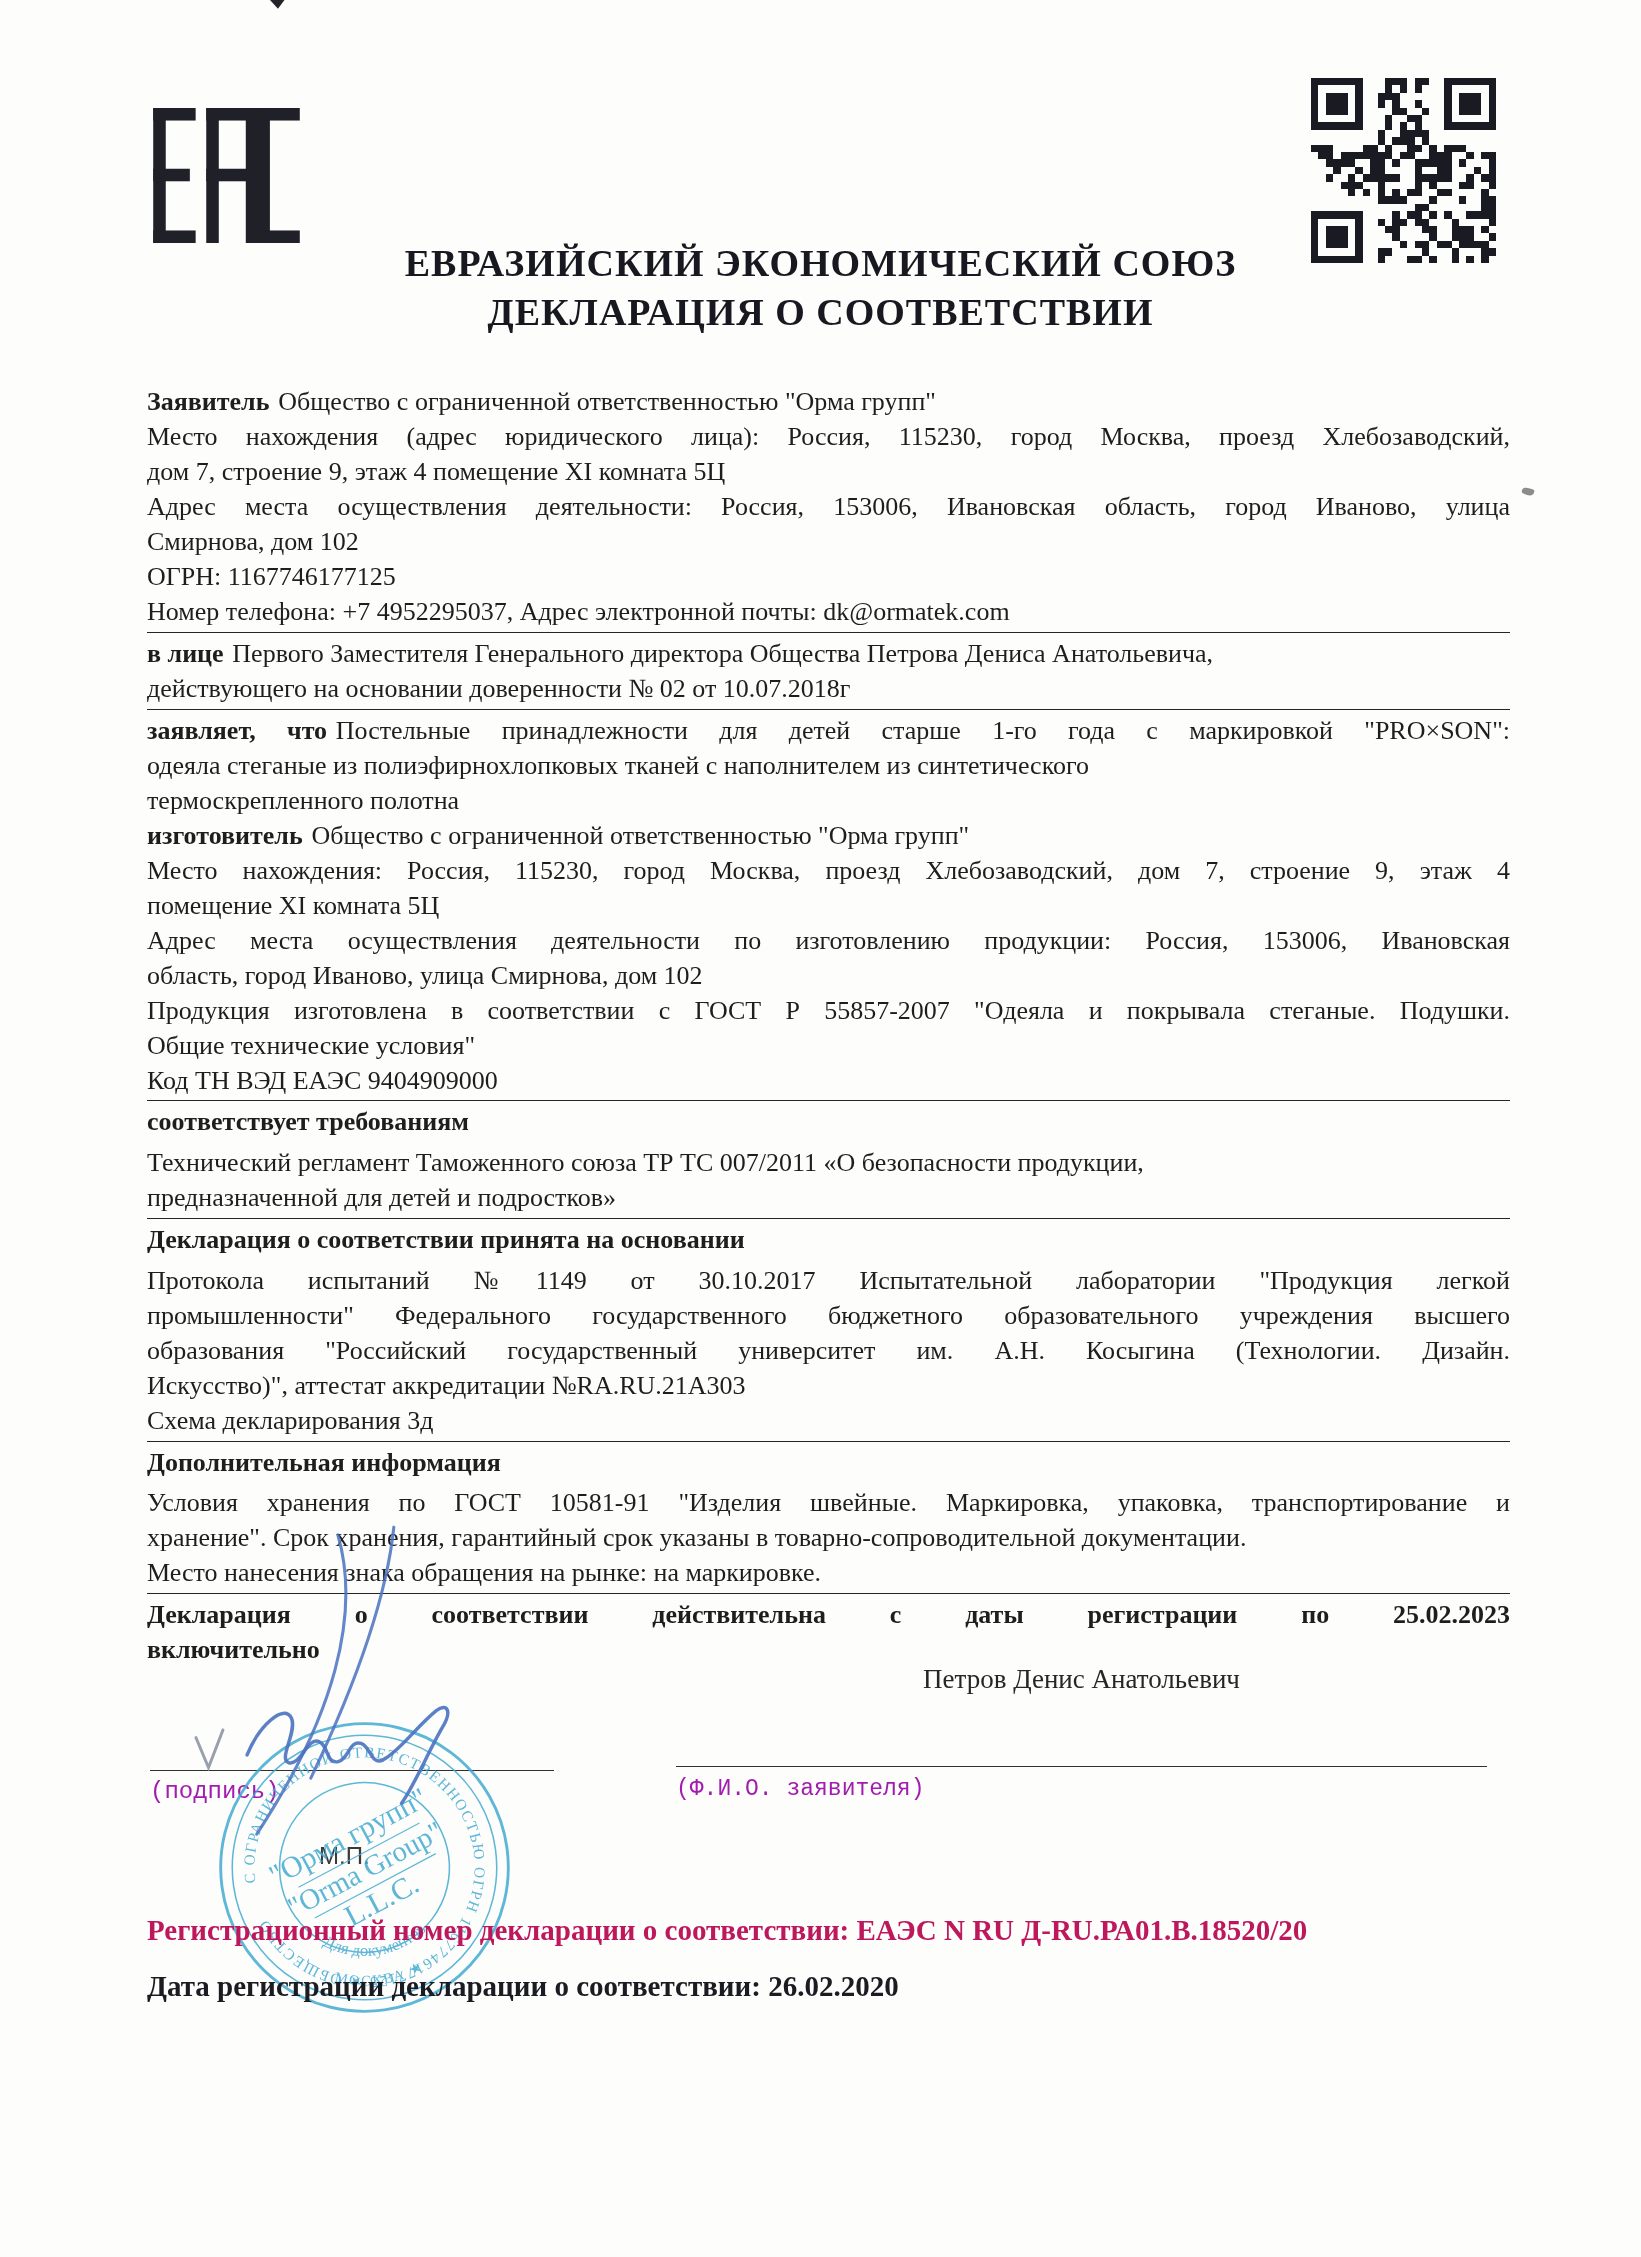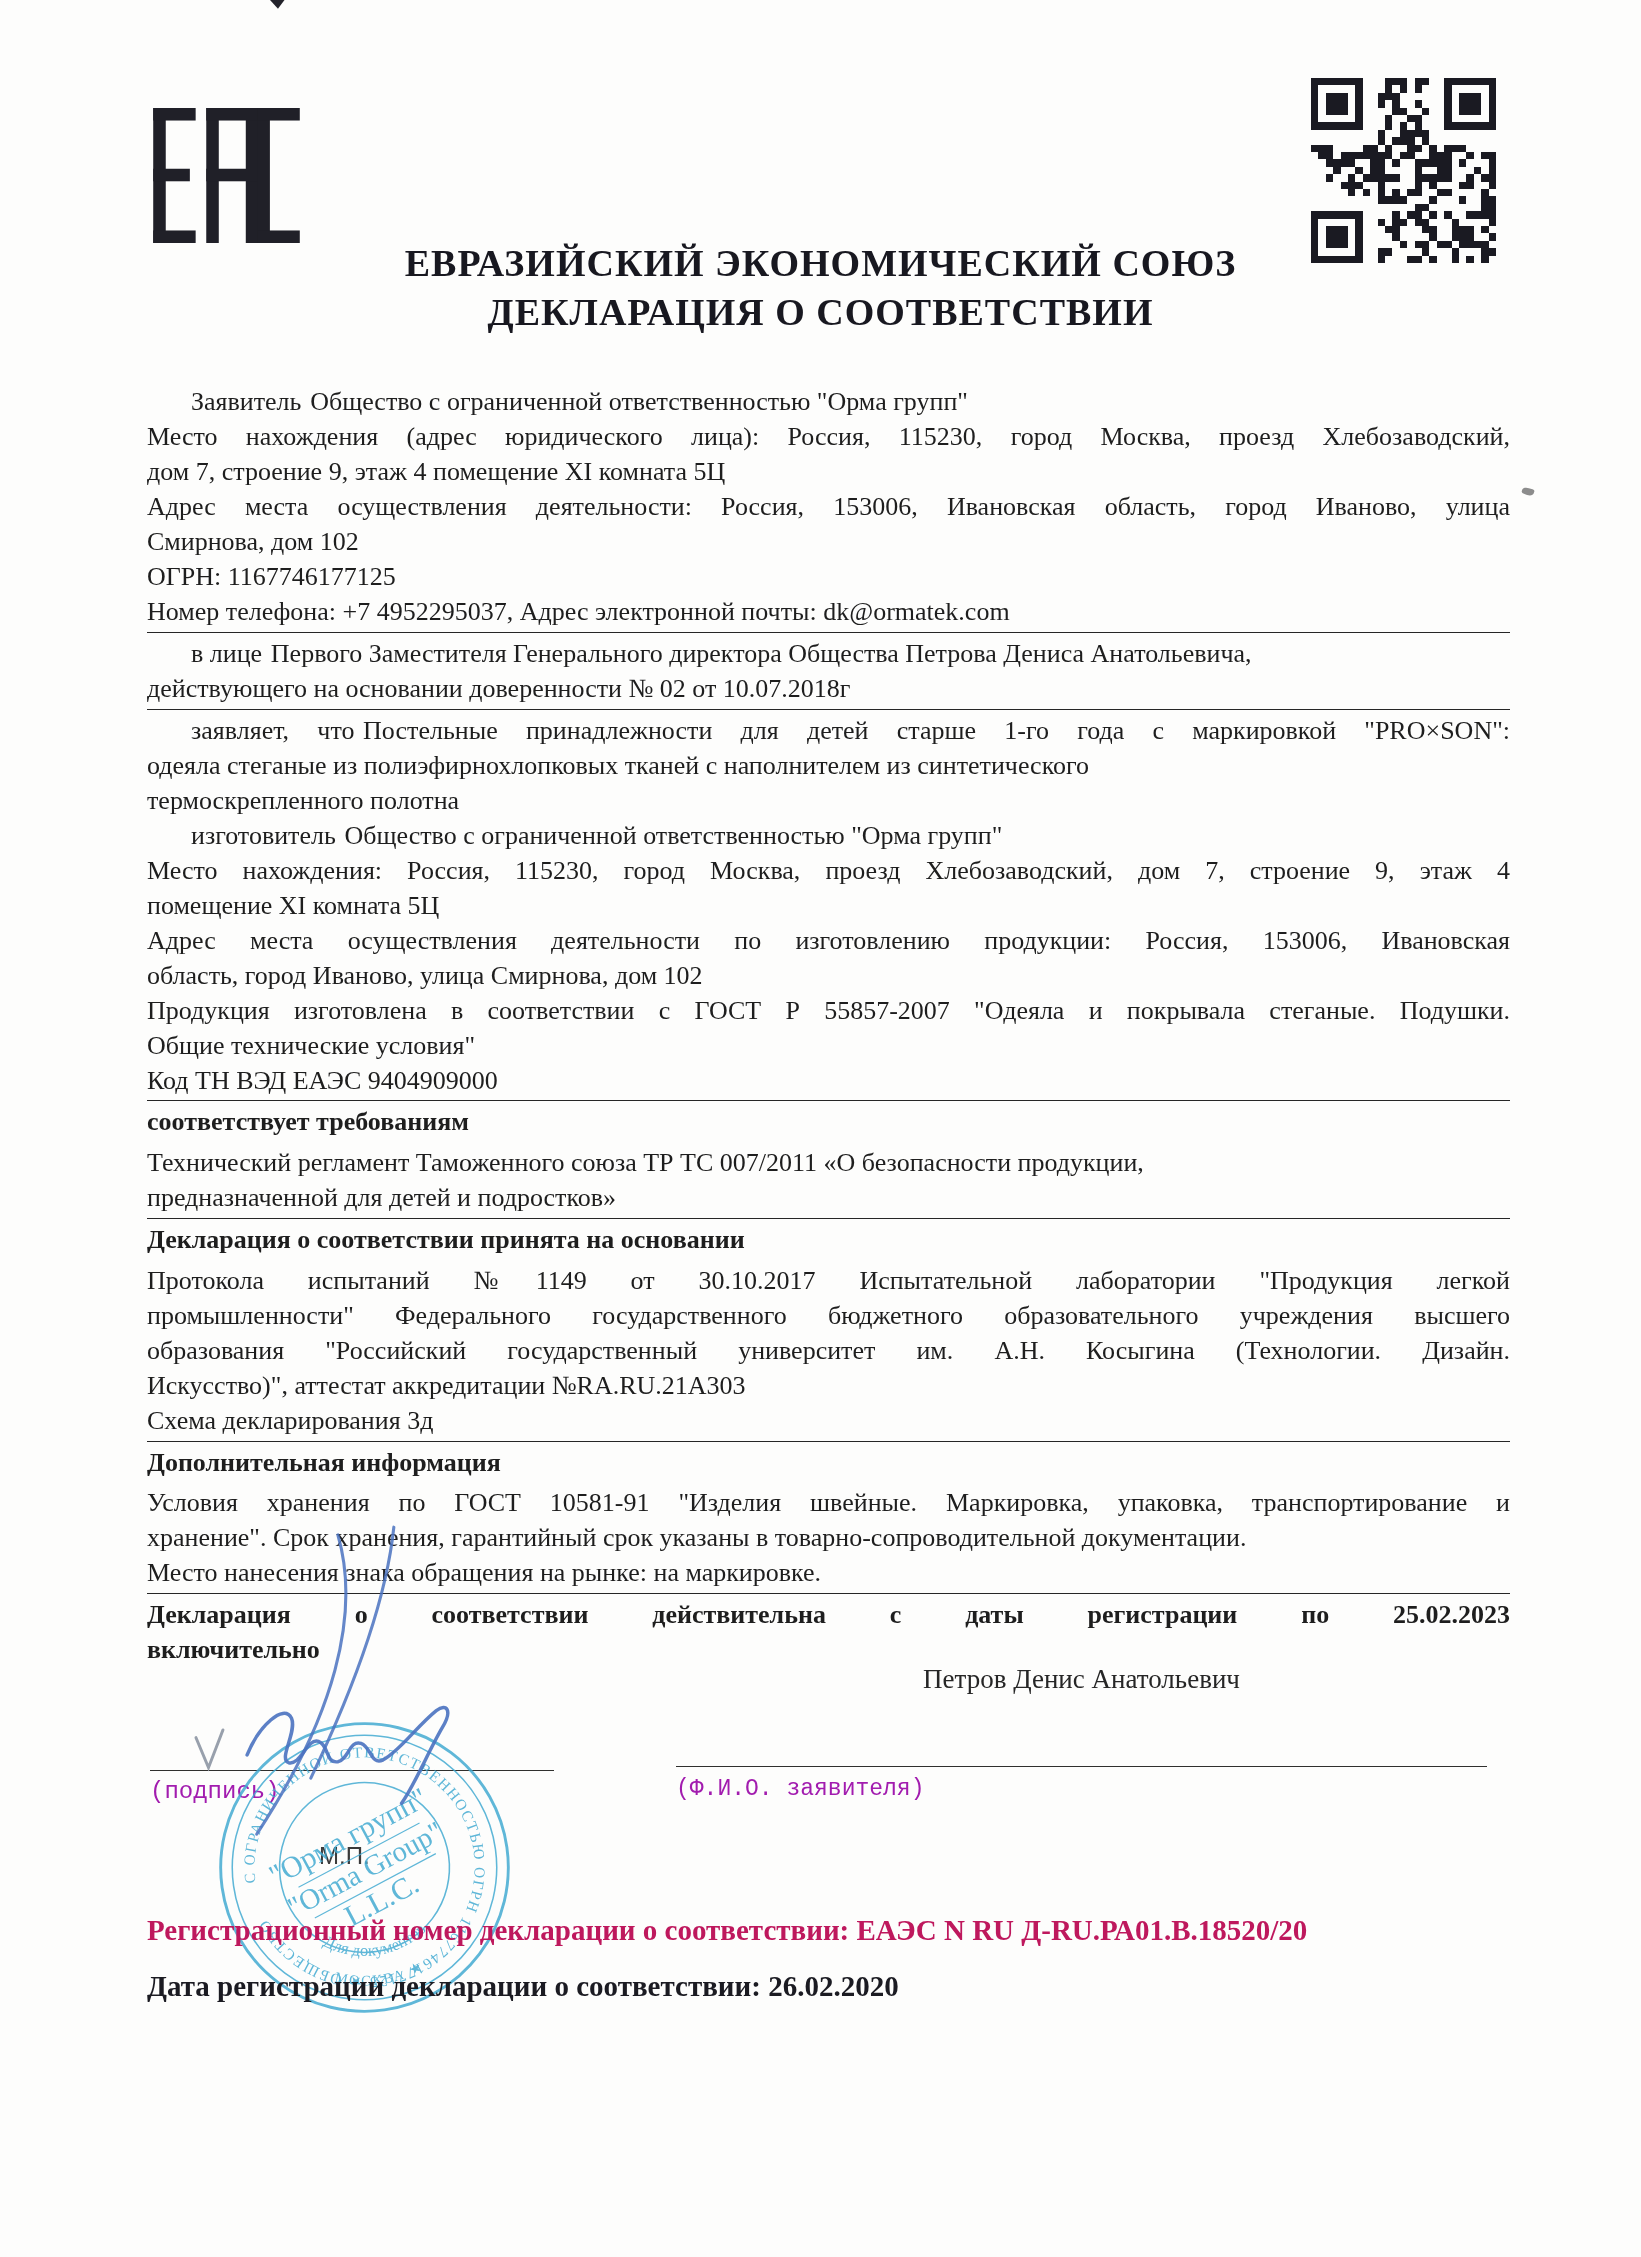--- a/index.html
+++ b/index.html
@@ -10,21 +10,21 @@
          font-weight:bold;font-size:38px;line-height:49px;letter-spacing:1px;color:#181820;}
   .eac-logo{position:absolute;left:153px;top:108px;}
   .qr{position:absolute;left:1311px;top:75px;}
   
   .content{position:absolute;left:147px;top:384px;width:1363px;
            font-size:26px;line-height:35px;}
   .sec{border-bottom:1.9px solid #262626;padding-bottom:2.9px;margin-bottom:2.9px;}
   .sec.noline{border-bottom:none;}
   .hdr{font-weight:bold;margin-bottom:5.8px;}
   .ln{white-space:normal;overflow:hidden;}
-  .b{font-weight:normal;margin-right:8.7px;margin-left:44px;}
+  .b{font-weight:bold;margin-right:8.7px;}
   .j{text-align:justify;text-align-last:justify;}
   .bold{font-weight:bold;}
   
   .sig-line{position:absolute;border-top:1.9px solid #30302e;}
   .sig-line.left{left:150px;top:1770px;width:404px;}
   .sig-line.right{left:676px;top:1766px;width:811px;}
   .fio-name{position:absolute;left:676px;top:1664px;width:811px;text-align:center;
             font-size:27px;color:#262626;}
   .under-label{position:absolute;font-family:Liberation Mono, monospace;
                font-size:23px;color:#a21caf;text-align:left;}

